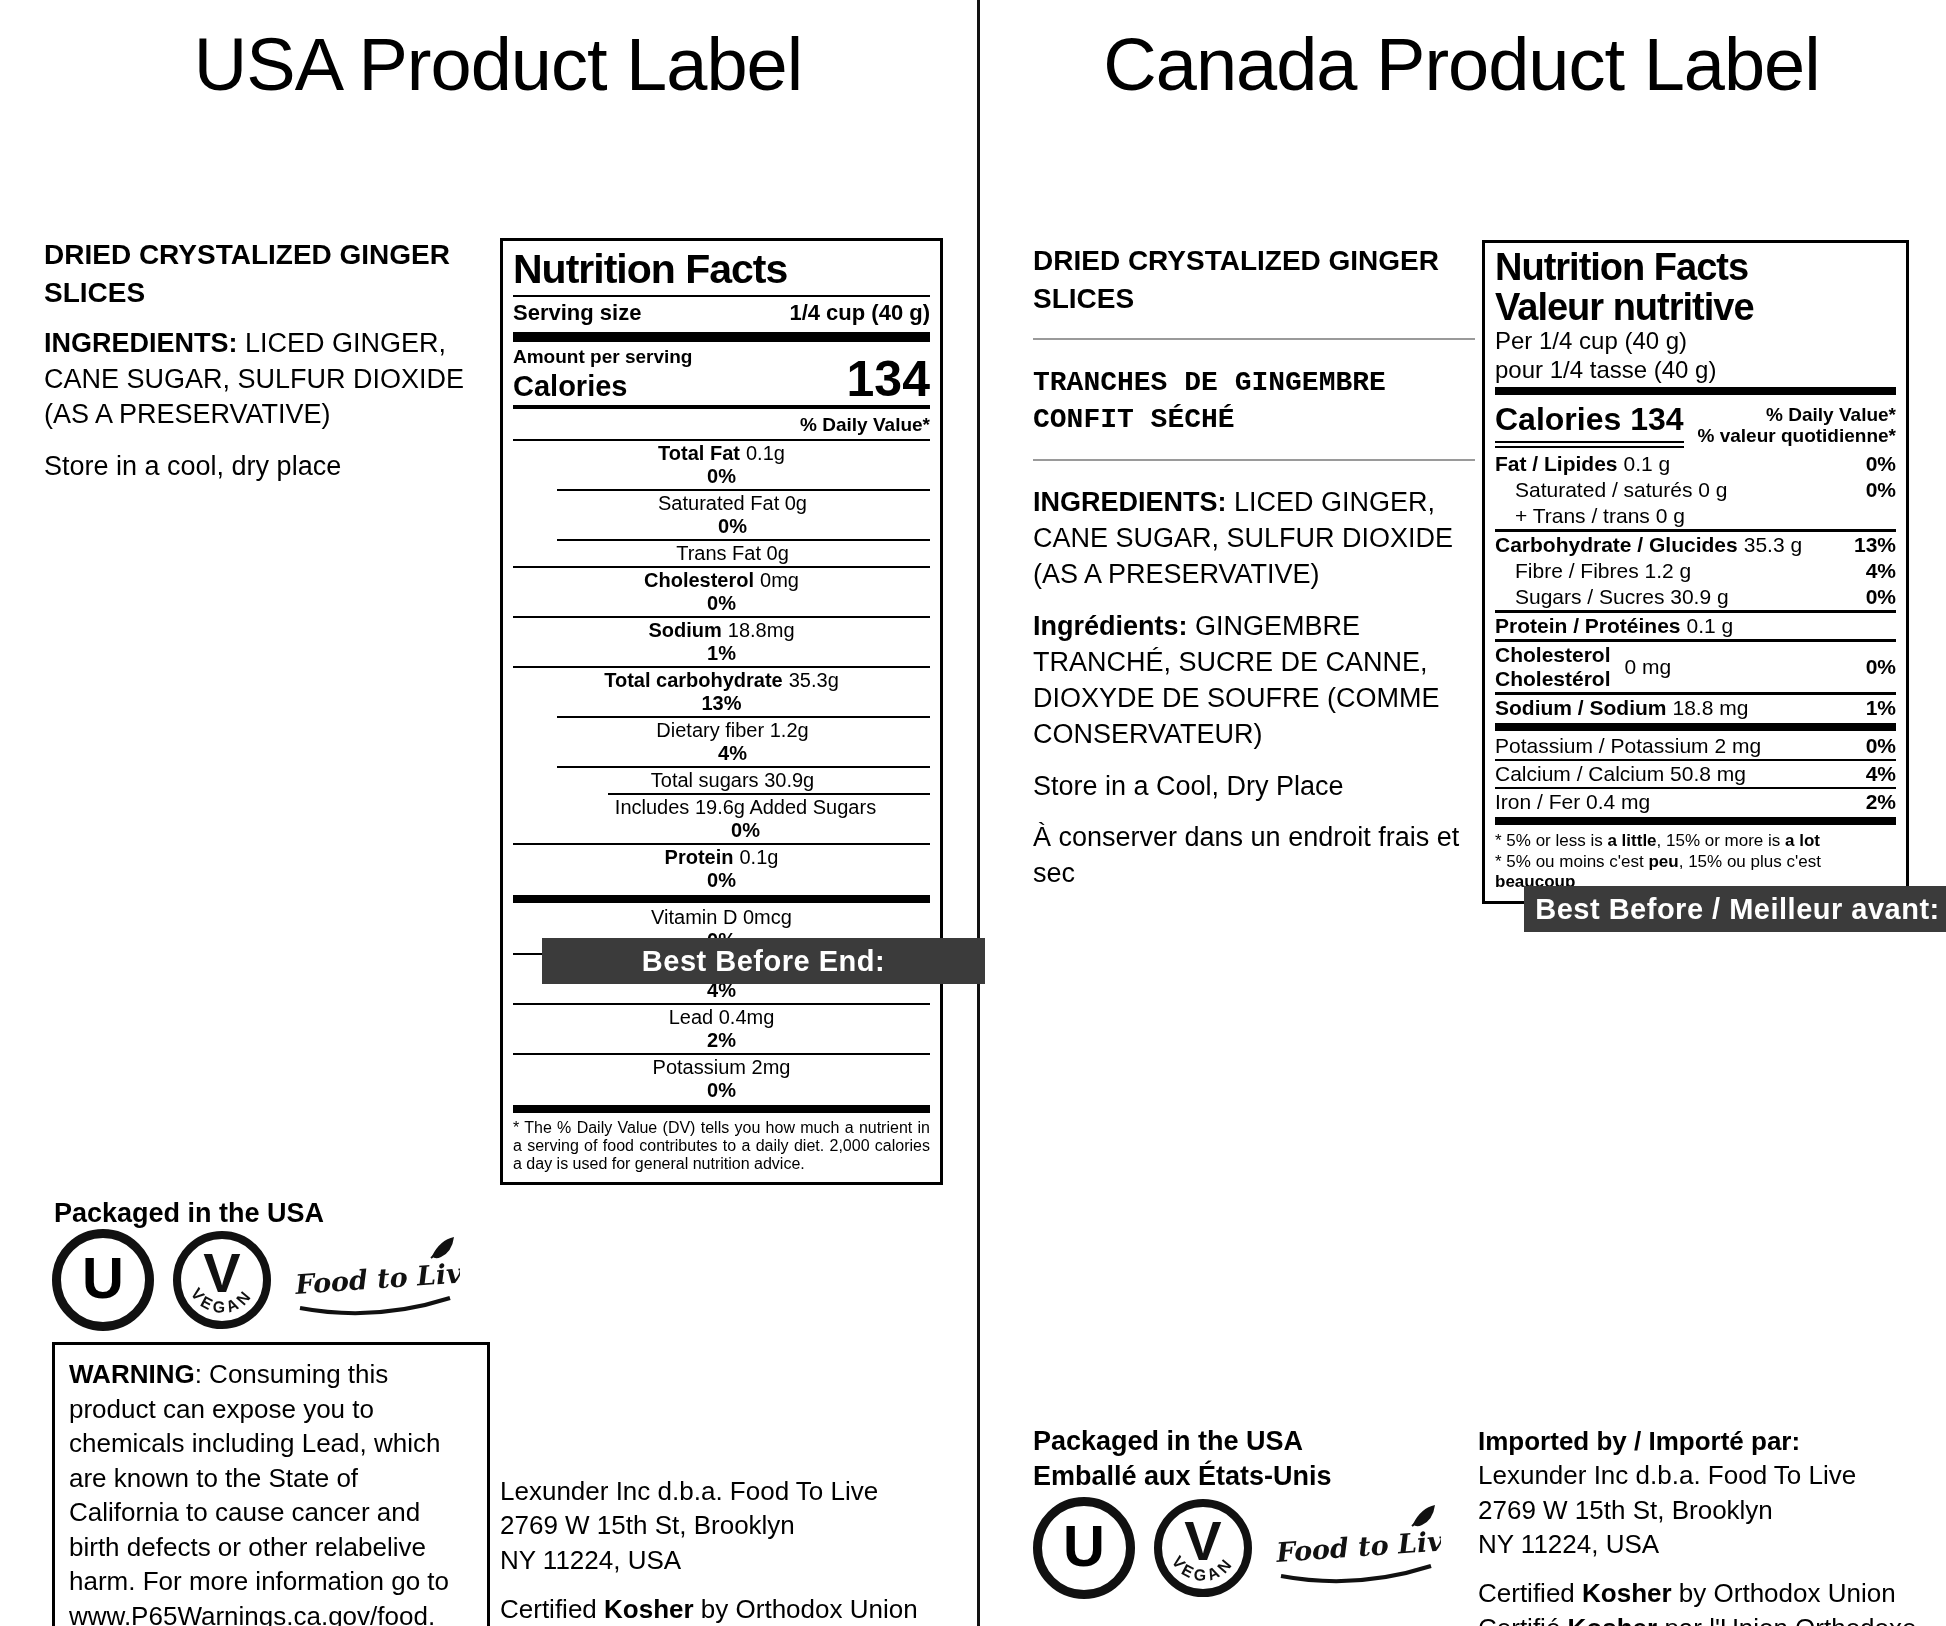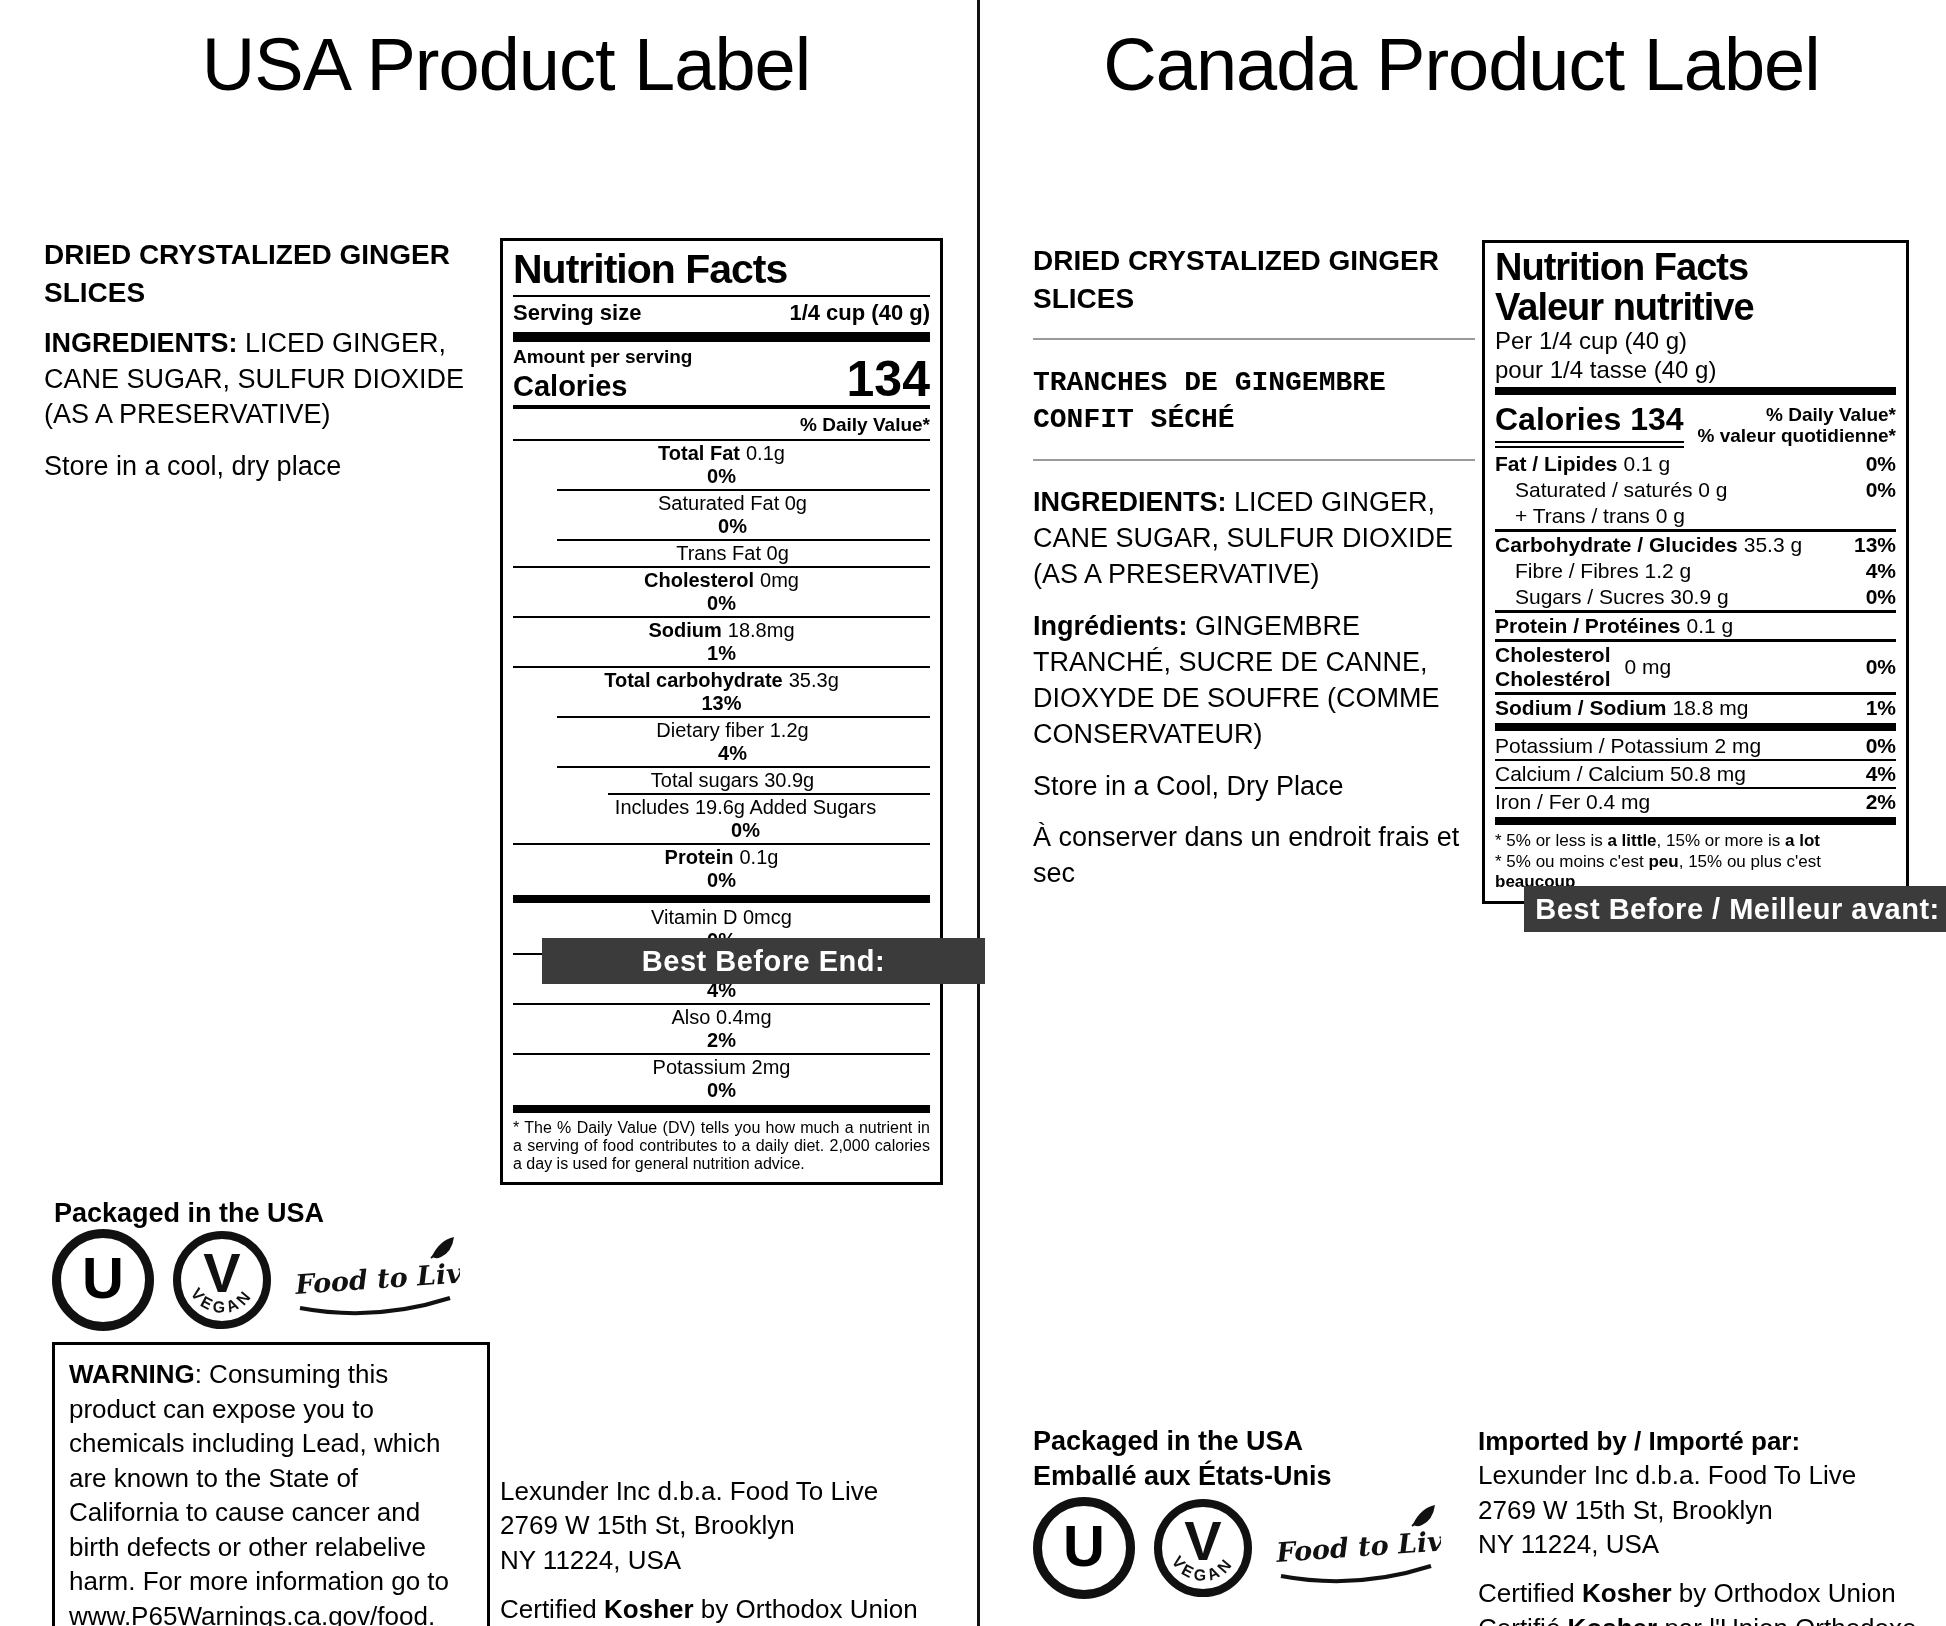--- a/index.html
+++ b/index.html
@@ -7,21 +7,21 @@
     --bar-bg:#3b3b3b;
     --rule-gray:#9a9a9a;
   }
   *{box-sizing:border-box;margin:0;padding:0;}
   html,body{background:#ffffff;}
   body{font-family:"Liberation Sans","DejaVu Sans",sans-serif;color:var(--ink);}
   .page{position:relative;width:1946px;height:1626px;background:#ffffff;overflow:hidden;}
   .vdivider{position:absolute;left:977px;top:0;width:3px;height:1626px;background:#111;}
 
   .half-title{position:absolute;top:22px;font-size:74px;font-weight:400;text-align:center;letter-spacing:-1px;white-space:nowrap;}
-  .t-usa{left:8px;width:996px;}
+  .t-usa{left:0;width:996px;}
   .t-ca{left:977px;width:969px;}
 
   
   .colblock{position:absolute;font-size:27px;line-height:1.33;}
   .usa-col{left:44px;top:236px;width:444px;}
   .ca-col{left:1033px;top:242px;width:442px;}
   .prod-name{font-weight:700;font-size:28px;line-height:1.35;margin-bottom:14px;}
   .prod-name.fr{width:370px;margin-bottom:12px;font-family:Liberation Mono, monospace;}
   .colblock p.para{margin-bottom:16px;}
   .gray-rule{border:0;border-top:2px solid var(--rule-gray);margin:20px 0 24px 0;}
@@ -179,21 +179,21 @@
         <span class="lbl">Vitamin D 0mcg</span>
         <span class="pct">0%</span>
       </div>
     <div class="sep"></div>
     <div class="nrow">
         <span class="lbl">Calcium 50.8mg</span>
         <span class="pct">4%</span>
       </div>
     <div class="sep"></div>
     <div class="nrow">
-        <span class="lbl">Also 0.4mg</span>
+        <span class="lbl">Lead 0.4mg</span>
         <span class="pct">2%</span>
       </div>
     <div class="sep"></div>
     <div class="nrow">
         <span class="lbl">Potassium 2mg</span>
         <span class="pct">0%</span>
       </div>
     <div class="bar h8"></div>
     <div class="nf-foot">* The % Daily Value (DV) tells you how much a nutrient in a serving of food contributes to a daily diet. 2,000 calories a day is used for general nutrition advice.</div>
   </div>

